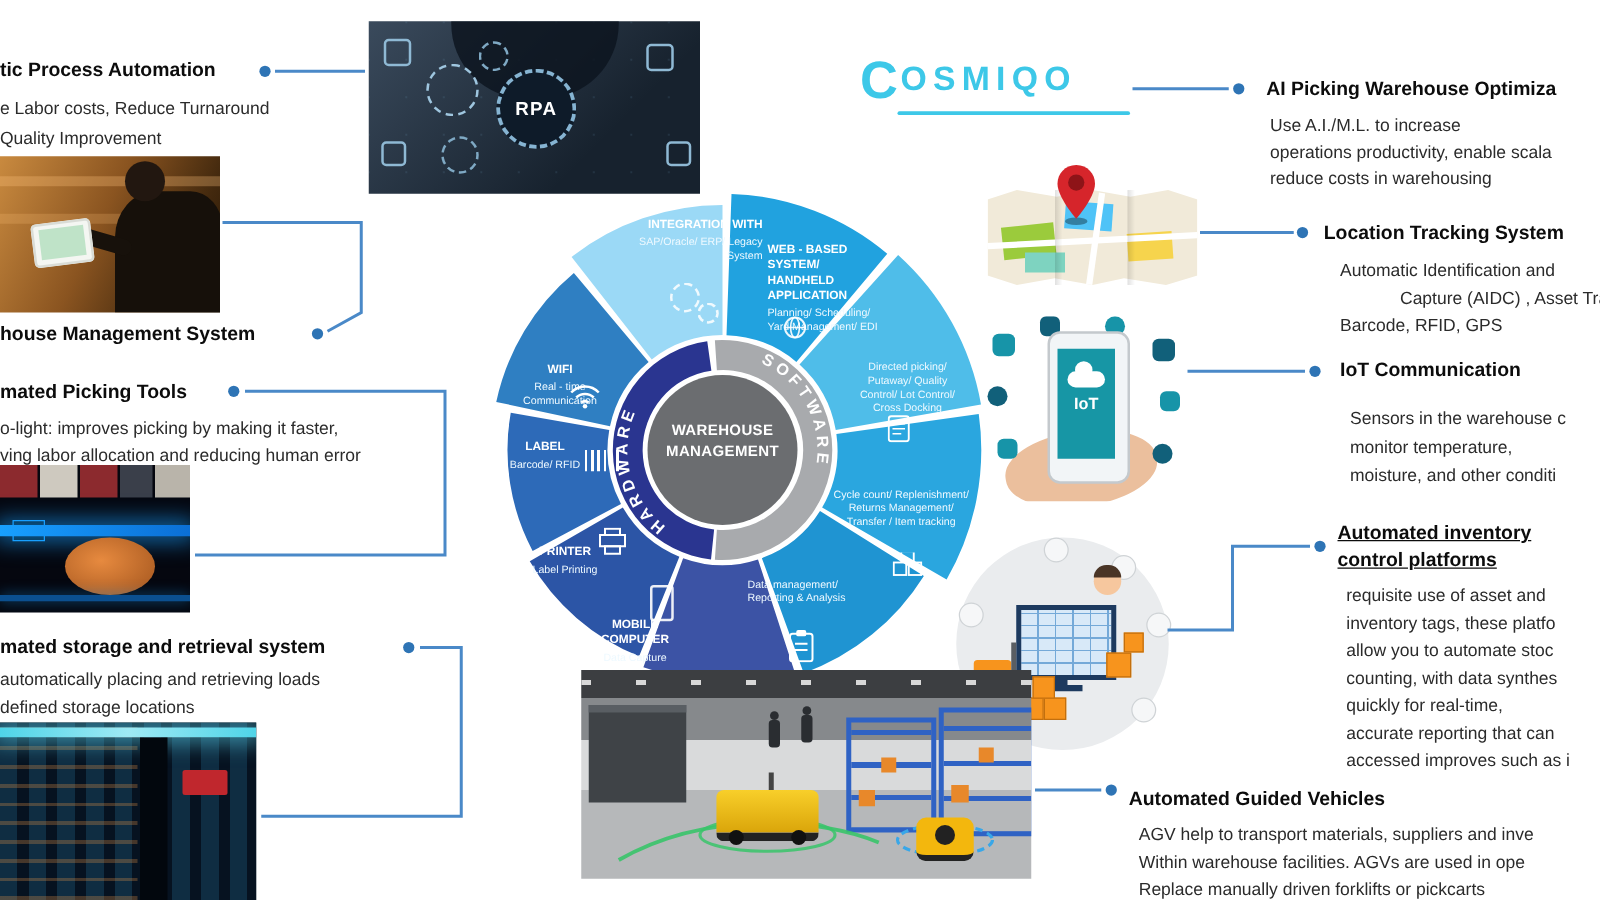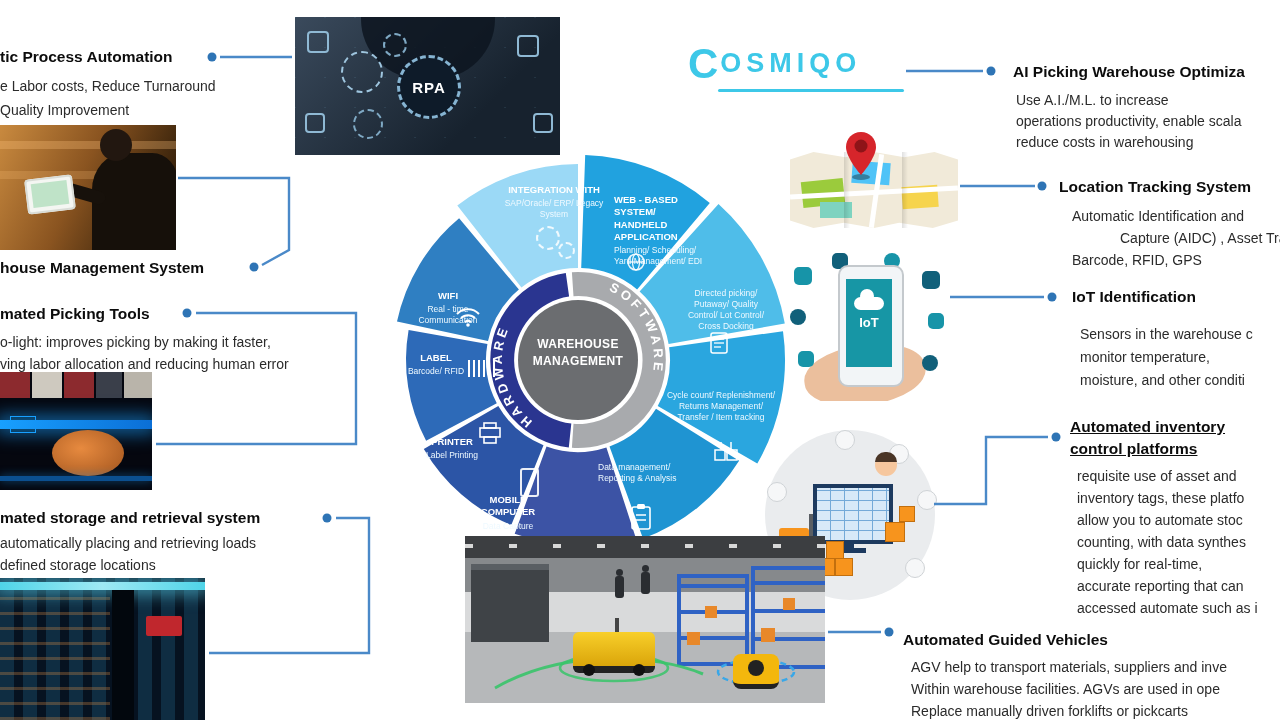--- a/index.html
+++ b/index.html
@@ -161,21 +161,21 @@
         </defs>
         <text font-size="13" font-weight="bold" letter-spacing="3.5" fill="#fff"><textPath href="#arcS" xlink:href="#arcS" startOffset="50%" text-anchor="middle">SOFTWARE</textPath></text>
         <text font-size="13" font-weight="bold" letter-spacing="3.5" fill="#fff"><textPath href="#arcH" xlink:href="#arcH" startOffset="50%" text-anchor="middle">HARDWARE</textPath></text>
       </svg>
 
     <div class="center-label">
       <div>WAREHOUSE</div>
       <div>MANAGEMENT</div>
     </div>
 
-    <div class="seg-label" style="left:130px;top:34px;width:112px;text-align:center;">
+    <div class="seg-label" style="left:130px;top:24px;width:112px;text-align:right;">
       <div class="t">INTEGRATION WITH</div>
       <div class="s">SAP/Oracle/ ERP/ Legacy System</div>
     </div>
     <div class="seg-label" style="left:246px;top:44px;width:96px;text-align:left;">
       <div class="t">WEB - BASED SYSTEM/ HANDHELD APPLICATION</div>
       <div class="s">Planning/ Scheduling/ Yard Management/ EDI</div>
     </div>
     <div class="seg-label" style="left:312px;top:136px;width:92px;text-align:center;">
       <div class="s">Directed picking/ Putaway/ Quality Control/ Lot Control/ Cross Docking</div>
     </div>
@@ -324,39 +324,39 @@
     <span class="ln" style="line-height:21px;">reduce costs in warehousing</span>
   </div>
 
   <div class="h" style="left:1059px;top:178px;">Location Tracking System</div>
   <div class="p" style="left:1072px;top:205px;">
     <span class="ln" style="line-height:22px;">Automatic Identification and</span>
     <span class="ln" style="line-height:22px;margin-left:48px;">Capture (AIDC) , Asset Tracki</span>
     <span class="ln" style="line-height:22px;">Barcode, RFID, GPS</span>
   </div>
 
-  <div class="h" style="left:1072px;top:288px;">IoT Identification</div>
+  <div class="h" style="left:1072px;top:288px;">IoT Communication</div>
   <div class="p" style="left:1080px;top:323px;">
     <span class="ln" style="line-height:23px;">Sensors in the warehouse c</span>
     <span class="ln" style="line-height:23px;">monitor temperature,</span>
     <span class="ln" style="line-height:23px;">moisture, and other conditi</span>
   </div>
 
   <div class="h" style="left:1070px;top:416px;text-decoration:underline;">
     <span class="ln" style="display:block;line-height:22px;">Automated inventory</span>
     <span class="ln" style="display:block;line-height:22px;">control platforms</span>
   </div>
   <div class="p" style="left:1077px;top:465px;">
     <span class="ln" style="line-height:22px;">requisite use of asset and</span>
     <span class="ln" style="line-height:22px;">inventory tags, these platfo</span>
     <span class="ln" style="line-height:22px;">allow you to automate stoc</span>
     <span class="ln" style="line-height:22px;">counting, with data synthes</span>
     <span class="ln" style="line-height:22px;">quickly for real-time,</span>
     <span class="ln" style="line-height:22px;">accurate reporting that can</span>
-    <span class="ln" style="line-height:22px;">accessed automate such as i</span>
+    <span class="ln" style="line-height:22px;">accessed improves such as i</span>
   </div>
 
   <div class="h" style="left:903px;top:631px;">Automated Guided Vehicles</div>
   <div class="p" style="left:911px;top:656px;">
     <span class="ln" style="line-height:22px;">AGV help to transport materials, suppliers and inve</span>
     <span class="ln" style="line-height:22px;">Within warehouse facilities. AGVs are used in ope</span>
     <span class="ln" style="line-height:22px;">Replace manually driven forklifts or pickcarts</span>
   </div>
 
 </div>

